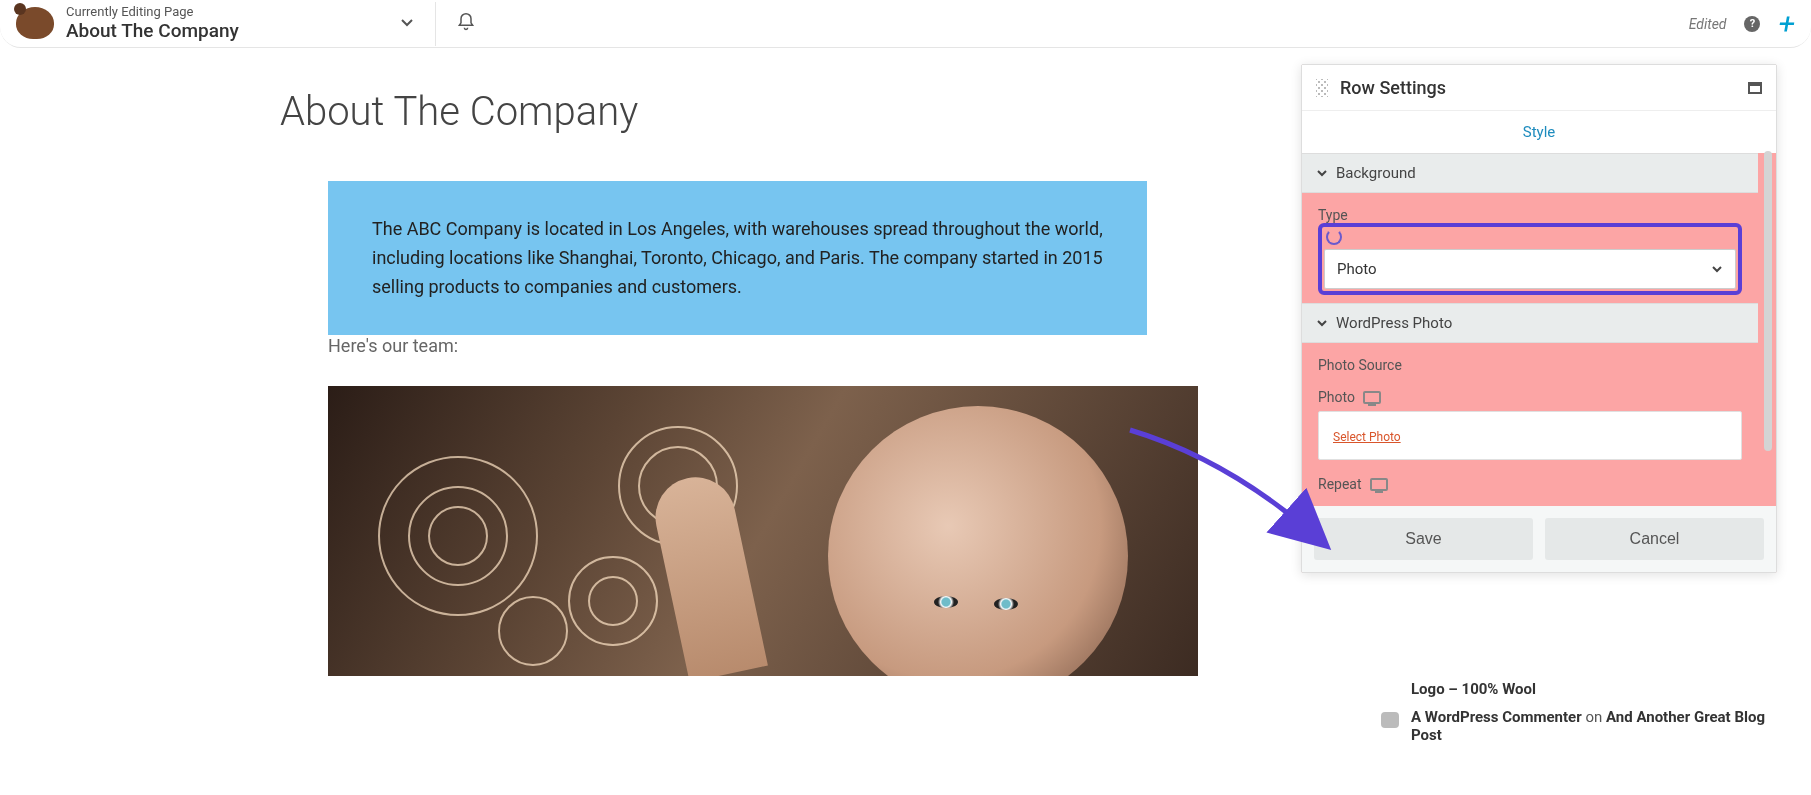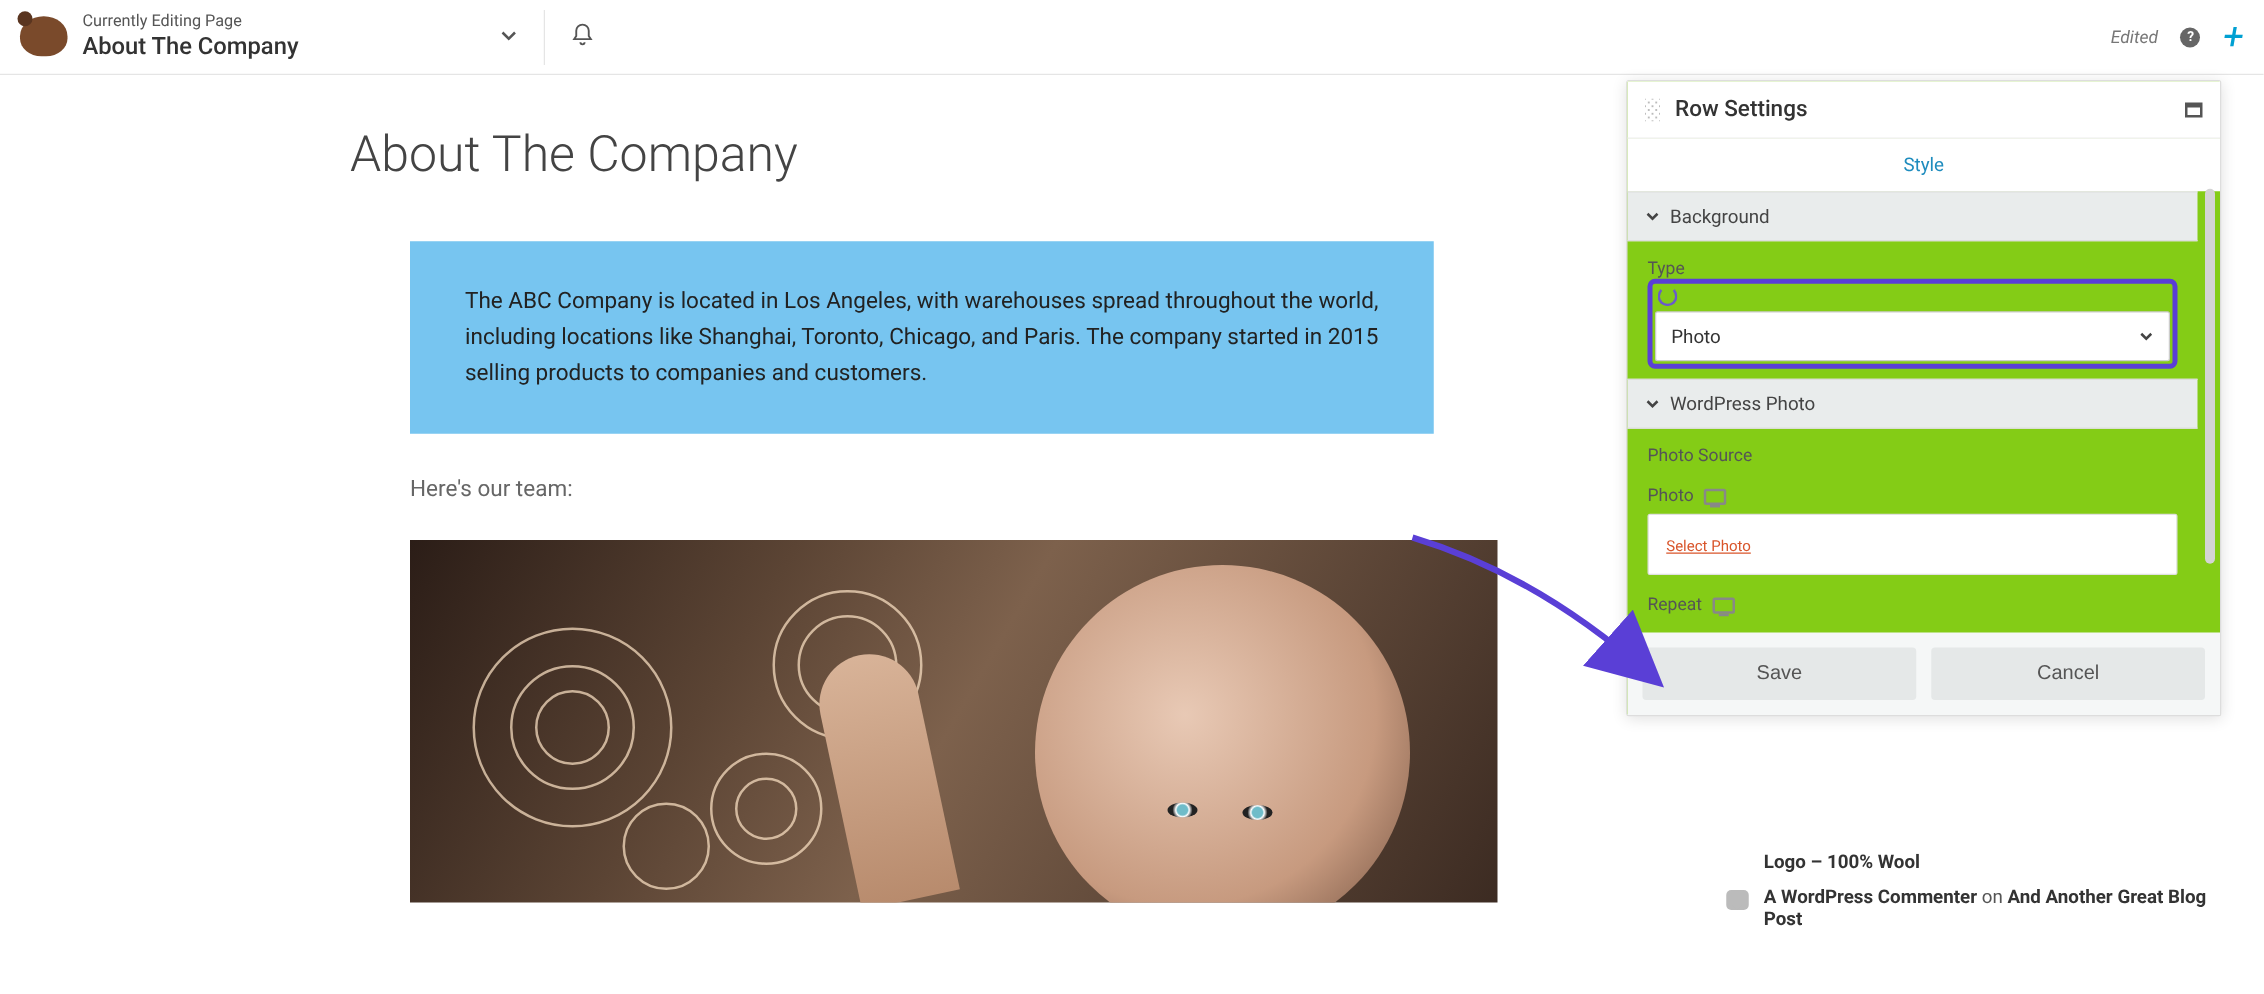--- a/index.html
+++ b/index.html
@@ -9,23 +9,24 @@
     color: #333;
     width: 1811px;
     height: 795px;
     overflow: hidden;
     position: relative;
   }
   
   .topbar {
     display: flex;
     align-items: center;
-    height: 60px;
+    height: 48px;
     border-bottom: 1px solid #e5e5e5;
     padding: 0 16px;
+    border-radius: 21px;
   }
   .topbar-left { display: flex; align-items: center; gap: 12px; }
   .logo {
     width: 38px; height: 32px;
     background: #7a4a2b;
     border-radius: 50% 50% 45% 45%;
     position: relative;
   }
   .logo::before {
     content:"";
@@ -70,21 +71,20 @@
     margin-bottom: 46px;
   }
   .blue-block {
     background: #77c5f0;
     color:#222;
     padding: 34px 44px;
     width: 819px;
     margin-left: 48px;
     font-size: 18px;
     line-height: 1.6;
-    margin-bottom: 34px;
   }
   .team-caption {
     margin-left: 48px;
     font-size: 18px;
     color:#666;
     margin-bottom: 30px;
   }
   .team-image {
     margin-left: 48px;
     width: 870px;
@@ -114,21 +114,21 @@
     position:absolute;left:340px;bottom:0;width:80px;height:200px;
     background:linear-gradient(#d8b398,#b88b6d);border-radius:40px 40px 0 0;
     transform:rotate(-12deg);
   }
   
   .panel {
     position:absolute;
     top: 64px;
     right: 34px;
     width: 476px;
-    background:#84cc16;
+    background:#fca5a5;
     border:1px solid #ddd;
     box-shadow: 0 2px 12px rgba(0,0,0,0.12);
     border-radius: 2px;
   }
   .panel-header {
     display:flex;align-items:center;
     padding: 12px 14px;
     background:#fff;
     border-bottom:1px solid #eee;
   }

